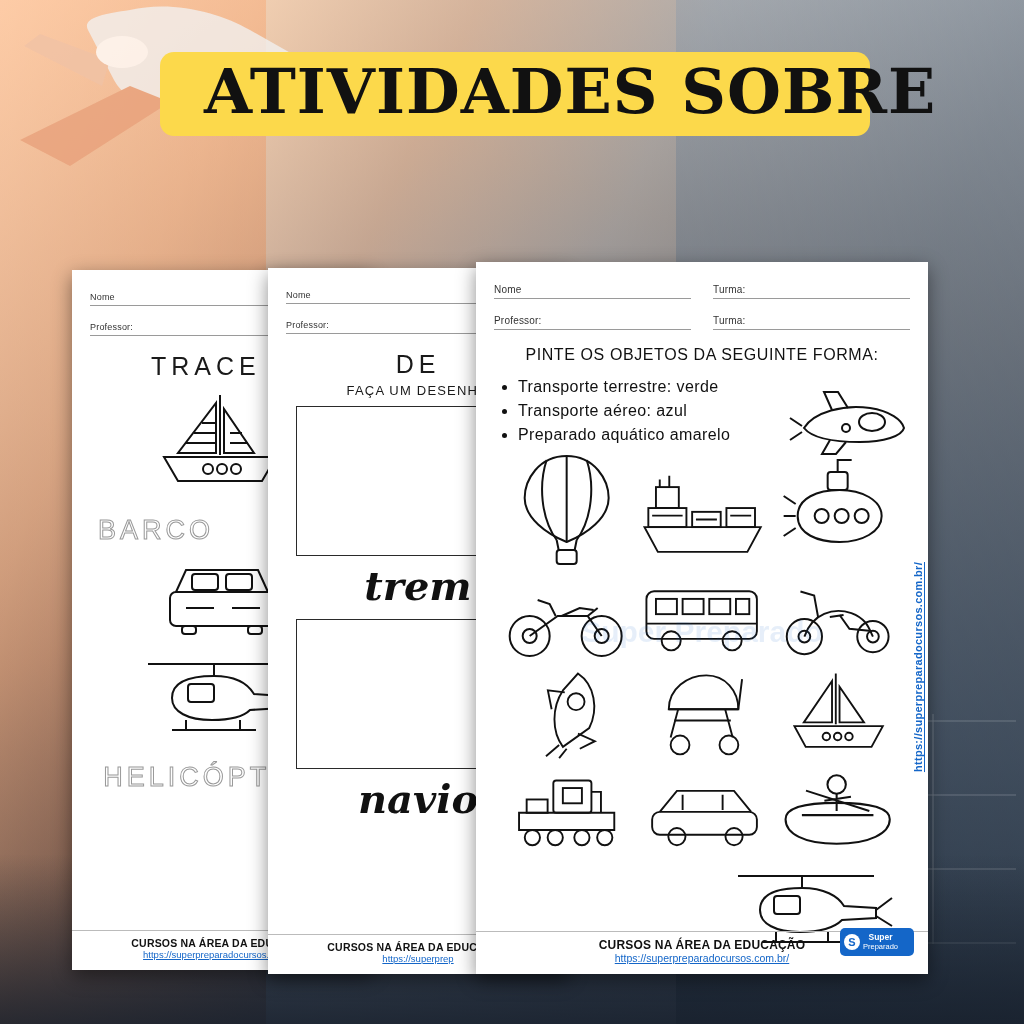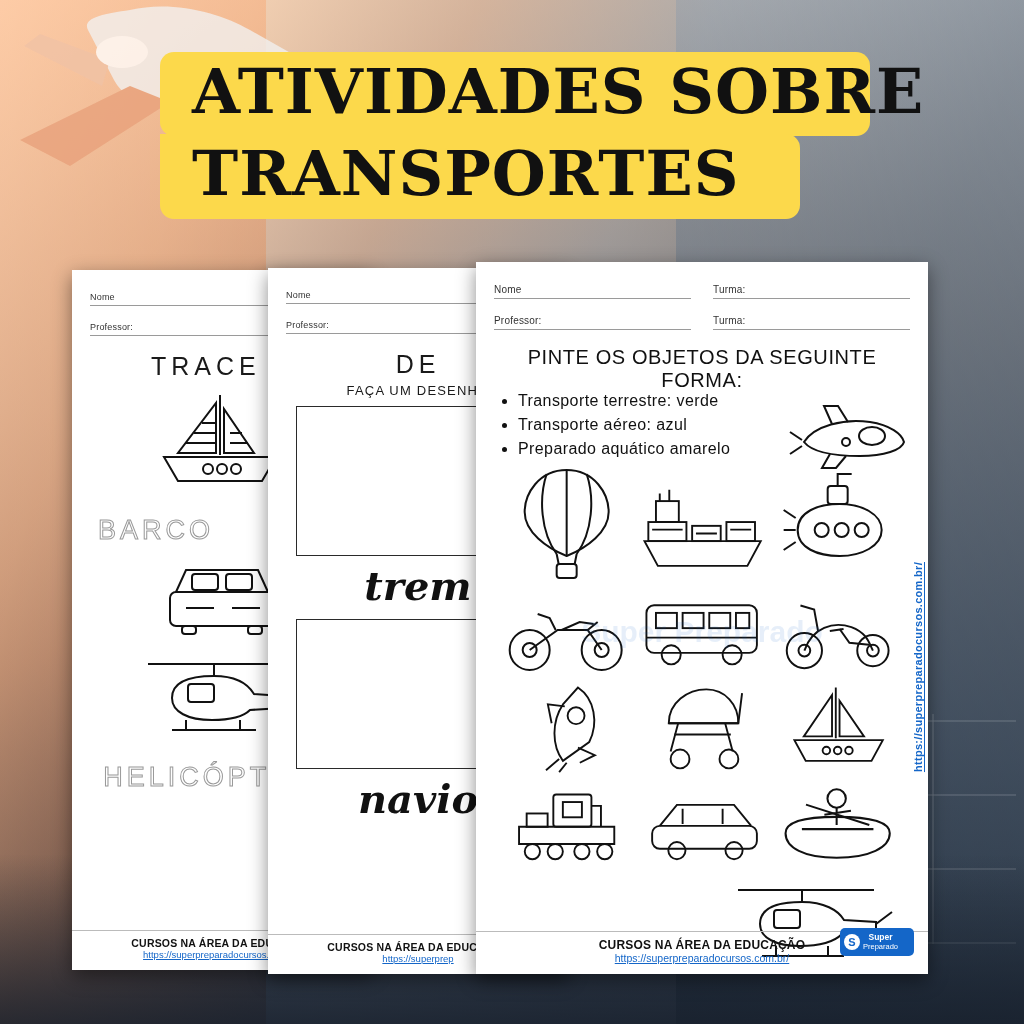--- a/index.html
+++ b/index.html
@@ -54,22 +54,22 @@
     z-index: 40;
   }
   .title-line {
     background: #FCD94B;
     border-radius: 14px;
     color: #111;
     font-family: "DejaVu Serif", serif;
     font-weight: 700;
     font-size: 62px;
     letter-spacing: 1px;
-    text-align: left;
-    padding: 8px 32px 12px;
+    text-align: right;
+    padding: 8px 44px 12px;
     line-height: 1.04;
     white-space: nowrap;
   }
   .title-line.l1 { width: 710px; }
   .title-line.l2 { width: 640px; margin-top: -2px; border-radius: 0 14px 14px 14px; }
 
   
   .sheet {
     position: absolute;
     background: #fff;
@@ -162,22 +162,22 @@
     font-size: 40px;
     color: #111;
     text-align: center;
     margin: 2px 0 10px;
     white-space: nowrap;
     font-weight: bold;
   }
 
   
   .instr {
-    text-align: center; font-size: 20px; letter-spacing: .6px;
-    color: #111; margin: 2px 0 0;
+    text-align: center; font-size: 16px; letter-spacing: .6px;
+    color: #111; margin: 2px 0 14px;
   }
   .bullets { margin: 0 0 6px 24px; padding: 0; }
   .bullets li {
     font-size: 16px; letter-spacing: .4px; color: #111;
     margin-bottom: 6px; list-style: disc;
   }
   .icon-grid {
     display: grid;
     grid-template-columns: repeat(3, 1fr);
     gap: 2px;
@@ -221,21 +221,20 @@
       <path d="M100 70 L30 44 L14 56 L92 96 Z" fill="#f0c2a6"></path>
       <ellipse cx="112" cy="62" rx="26" ry="16" fill="#ffffff"></ellipse>
     </g>
   </svg>
   <div class="window-grid"></div>
   <div class="sky-bottom"></div>
 </div>
 
 <div id="title-banner">
   <div class="title-line l1">ATIVIDADES SOBRE</div>
-  <div class="title-line l2">TRANSPORTES</div>
 </div>
 
 <div class="sheet" id="sheet-1">
   <div class="sheet-inner">
     <div class="field-row">
       <div class="field">
         <div class="lbl">Nome</div>
         <div class="line"></div>
       </div>
     </div>

